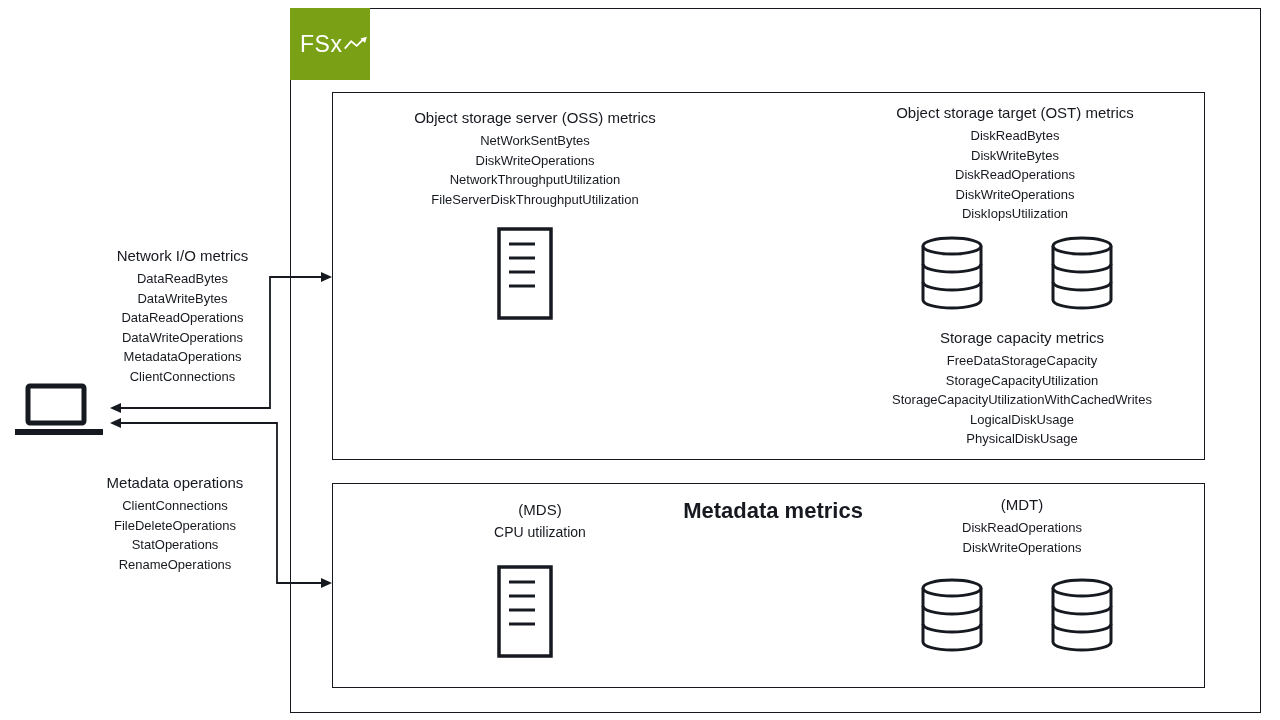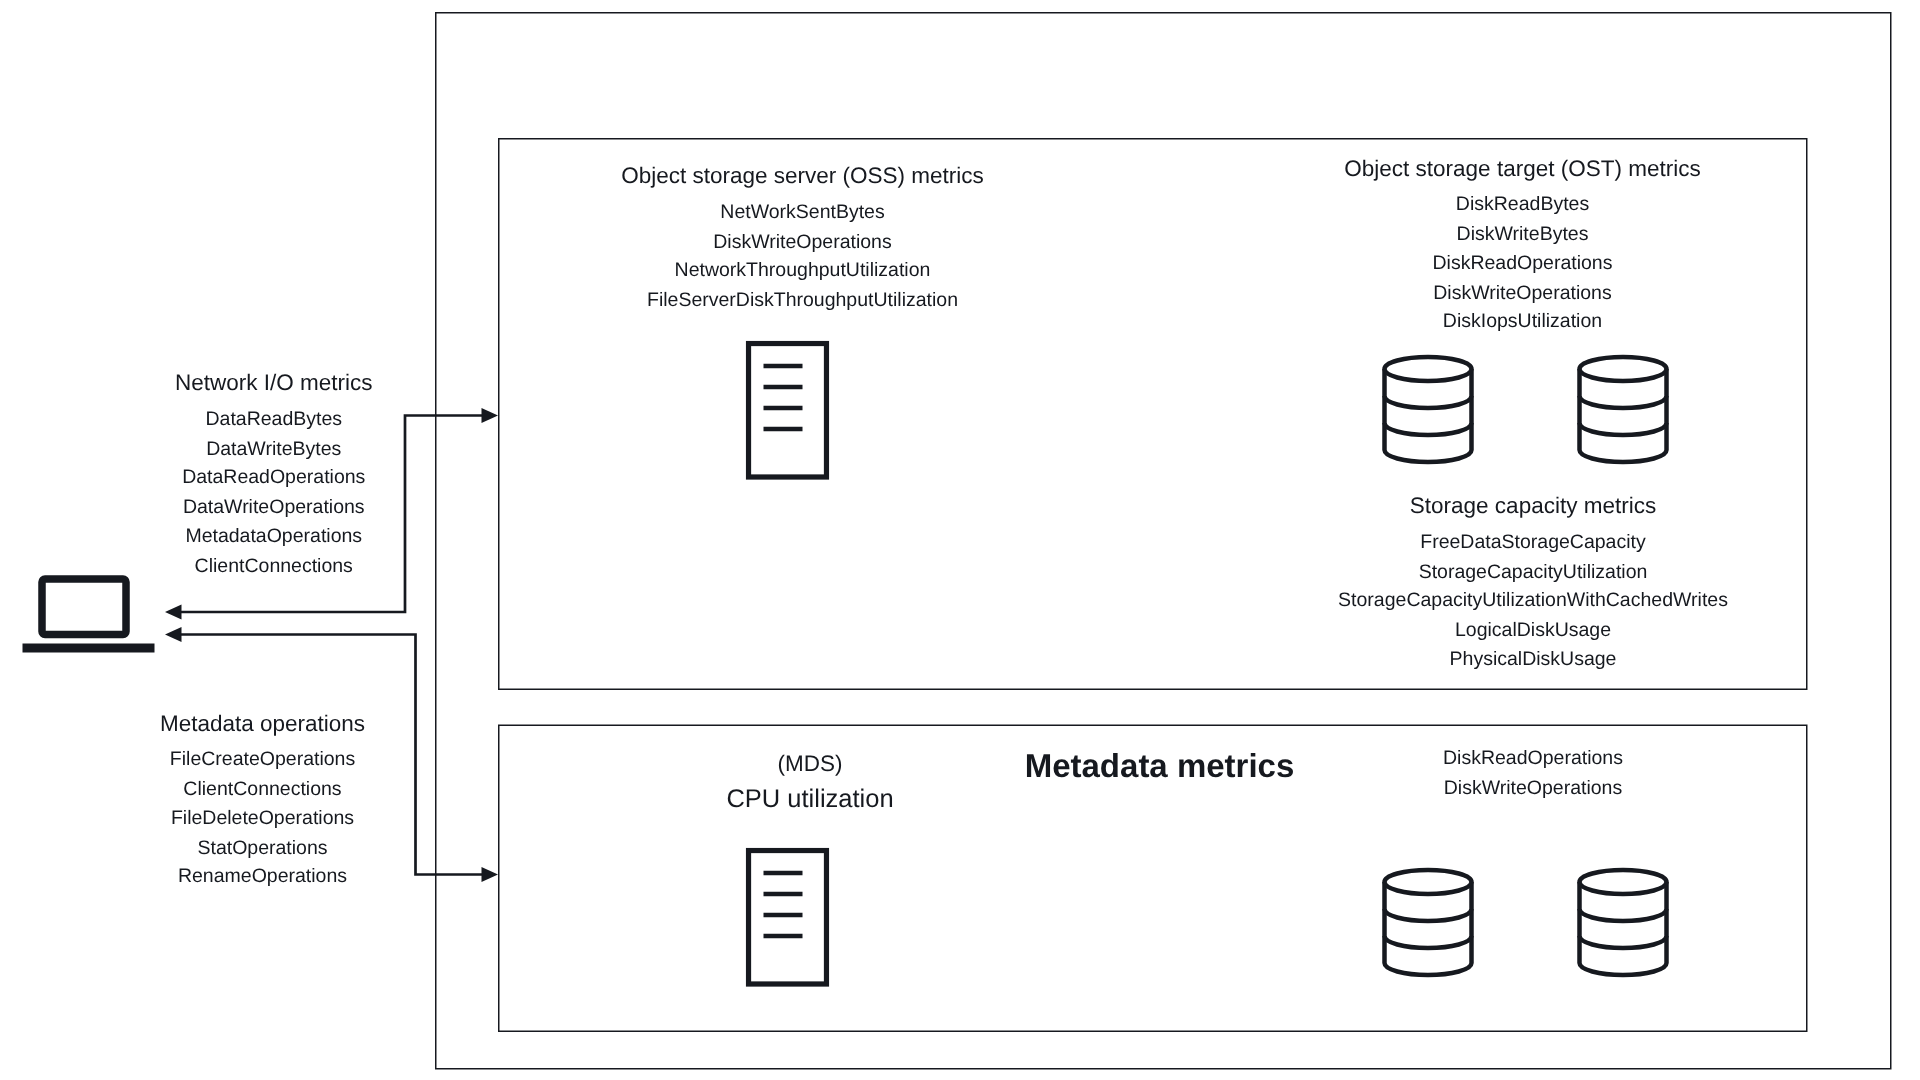--- a/index.html
+++ b/index.html
@@ -54,20 +54,27 @@
       <polygon points="912,615 901,610 901,620"></polygon>
       <polygon points="1047,252 1036,247 1036,257"></polygon>
       <polygon points="987,290 998,285 998,295"></polygon>
       <polygon points="1047,594 1036,589 1036,599"></polygon>
       <polygon points="987,632 998,627 998,637"></polygon>
     </g>
   </svg>
 
   <div class="abs outer-box"></div>
 
+  <div class="abs logo z1">
+    <span class="logo-text">FSx</span>
+    <svg class="icon" width="30" height="22" viewBox="0 0 30 22">
+      <polyline points="3,16 10,8 16,13 24,5" fill="none" stroke="#ffffff" stroke-width="2"></polyline>
+      <polygon points="27,3 20,5 25,10" fill="#ffffff"></polygon>
+    </svg>
+  </div>
 
   <div class="abs inner-box" id="top-inner"></div>
   <div class="abs inner-box" id="bottom-inner"></div>
 
   <div class="abs block z1" style="left:60px;top:246px;width:245px;">
     <span class="title">Network I/O metrics</span>
     <span class="item">DataReadBytes</span>
     <span class="item">DataWriteBytes</span>
     <span class="item">DataReadOperations</span>
     <span class="item">DataWriteOperations</span>
@@ -77,21 +84,20 @@
 
   <div class="abs z1" style="left:12px;top:382px;">
     <svg class="icon" width="94" height="58" viewBox="0 0 94 58">
       <rect x="16" y="4" width="56" height="37" rx="2" fill="#ffffff" stroke="#16191f" stroke-width="5"></rect>
       <path d="M3 50 H91" stroke="#16191f" stroke-width="6" fill="none"></path>
     </svg>
   </div>
 
   <div class="abs block z1" style="left:55px;top:473px;width:240px;">
     <span class="title">Metadata operations</span>
-    <span class="item">FileCreateOperations</span>
     <span class="item">ClientConnections</span>
     <span class="item">FileDeleteOperations</span>
     <span class="item">StatOperations</span>
     <span class="item">RenameOperations</span>
   </div>
 
   <div class="abs block z1" style="left:340px;top:108px;width:390px;">
     <span class="title">Object storage server (OSS) metrics</span>
     <span class="item">NetWorkSentBytes</span>
     <span class="item">DiskWriteOperations</span>
@@ -141,26 +147,27 @@
     <span class="title">Storage capacity metrics</span>
     <span class="item">FreeDataStorageCapacity</span>
     <span class="item">StorageCapacityUtilization</span>
     <span class="item">StorageCapacityUtilizationWithCachedWrites</span>
     <span class="item">LogicalDiskUsage</span>
     <span class="item">PhysicalDiskUsage</span>
   </div>
 
   <div class="abs block z1" style="left:440px;top:500px;width:200px;">
     <span class="title">(MDS)</span>
-    <span class="item" style="font-size:17px;">CPU utilization</span>
+    <span class="item" style="font-size:14px;">CPU utilization</span>
   </div>
 
   <div class="abs big-title z1" style="left:668px;top:498px;width:210px;text-align:center;">Metadata metrics</div>
 
   <div class="abs block z1" style="left:902px;top:495px;width:240px;">
+    <span class="title">(MDT)</span>
     <span class="item">DiskReadOperations</span>
     <span class="item">DiskWriteOperations</span>
   </div>
 
   <div class="abs z1" style="left:497px;top:565px;">
     <svg class="icon" width="56" height="93" viewBox="0 0 56 93">
       <rect x="2" y="2" width="52" height="89" fill="#ffffff" stroke="#16191f" stroke-width="3.5"></rect>
       <g stroke="#16191f" stroke-width="3">
         <line x1="12" y1="17" x2="38" y2="17"></line>
         <line x1="12" y1="31" x2="38" y2="31"></line>

